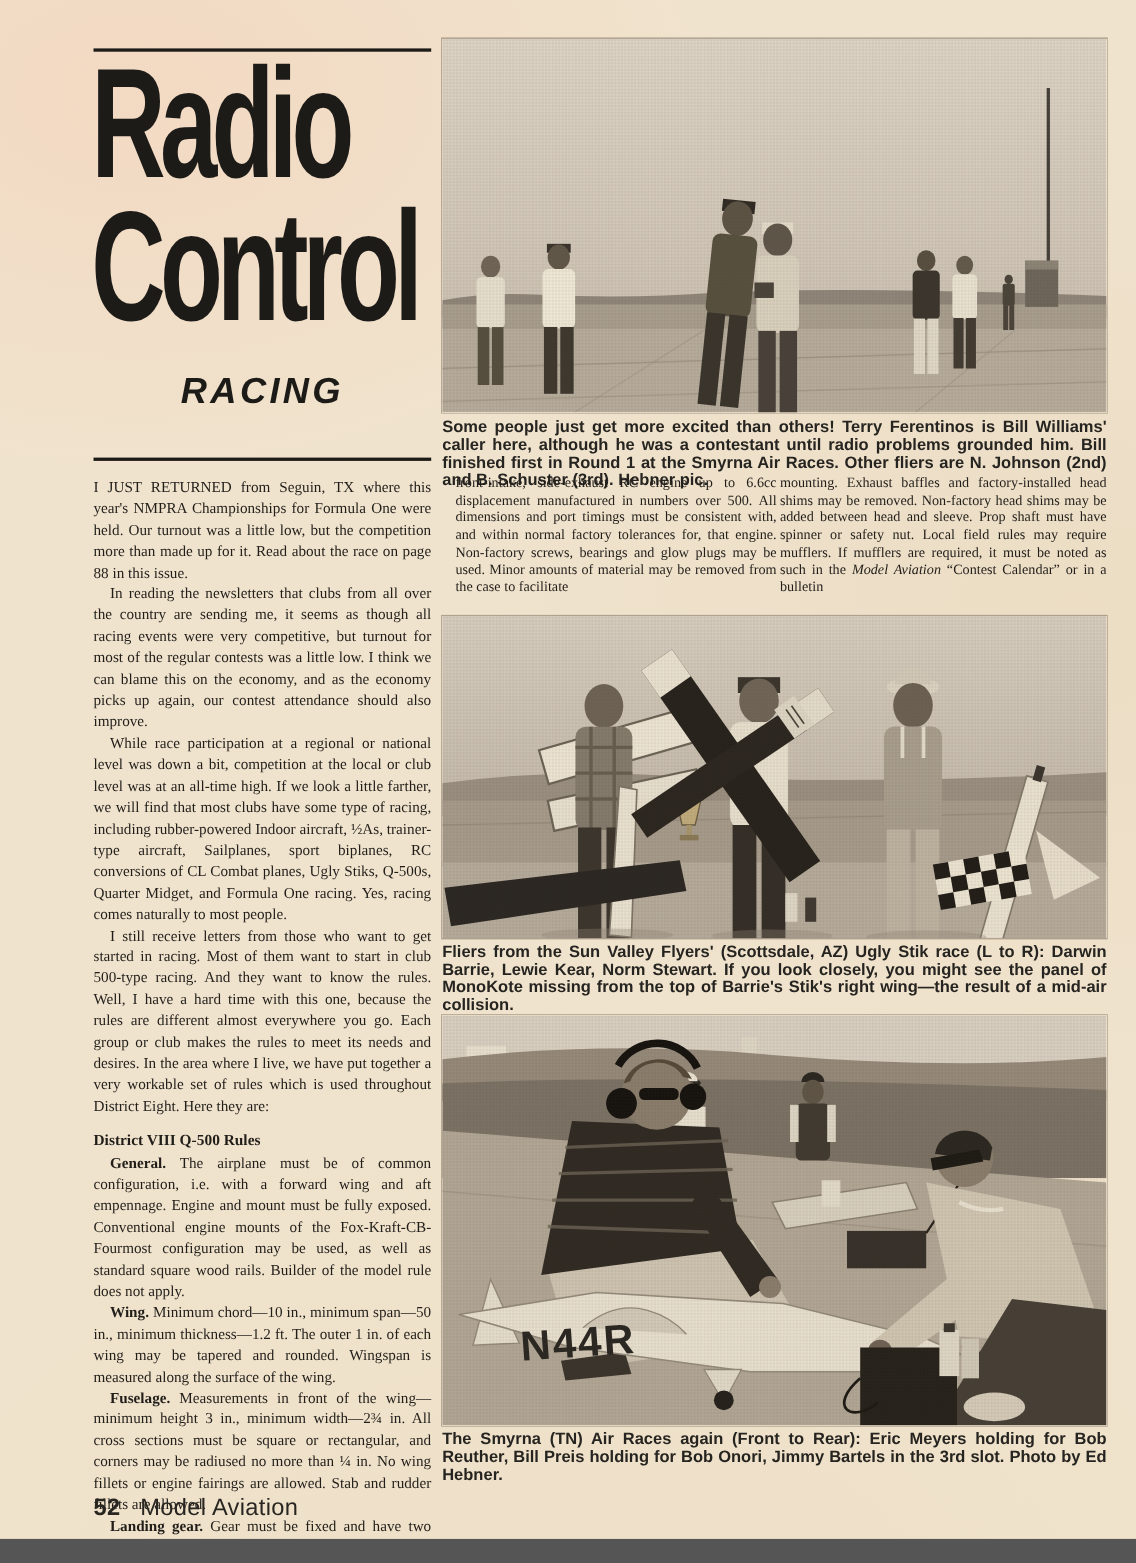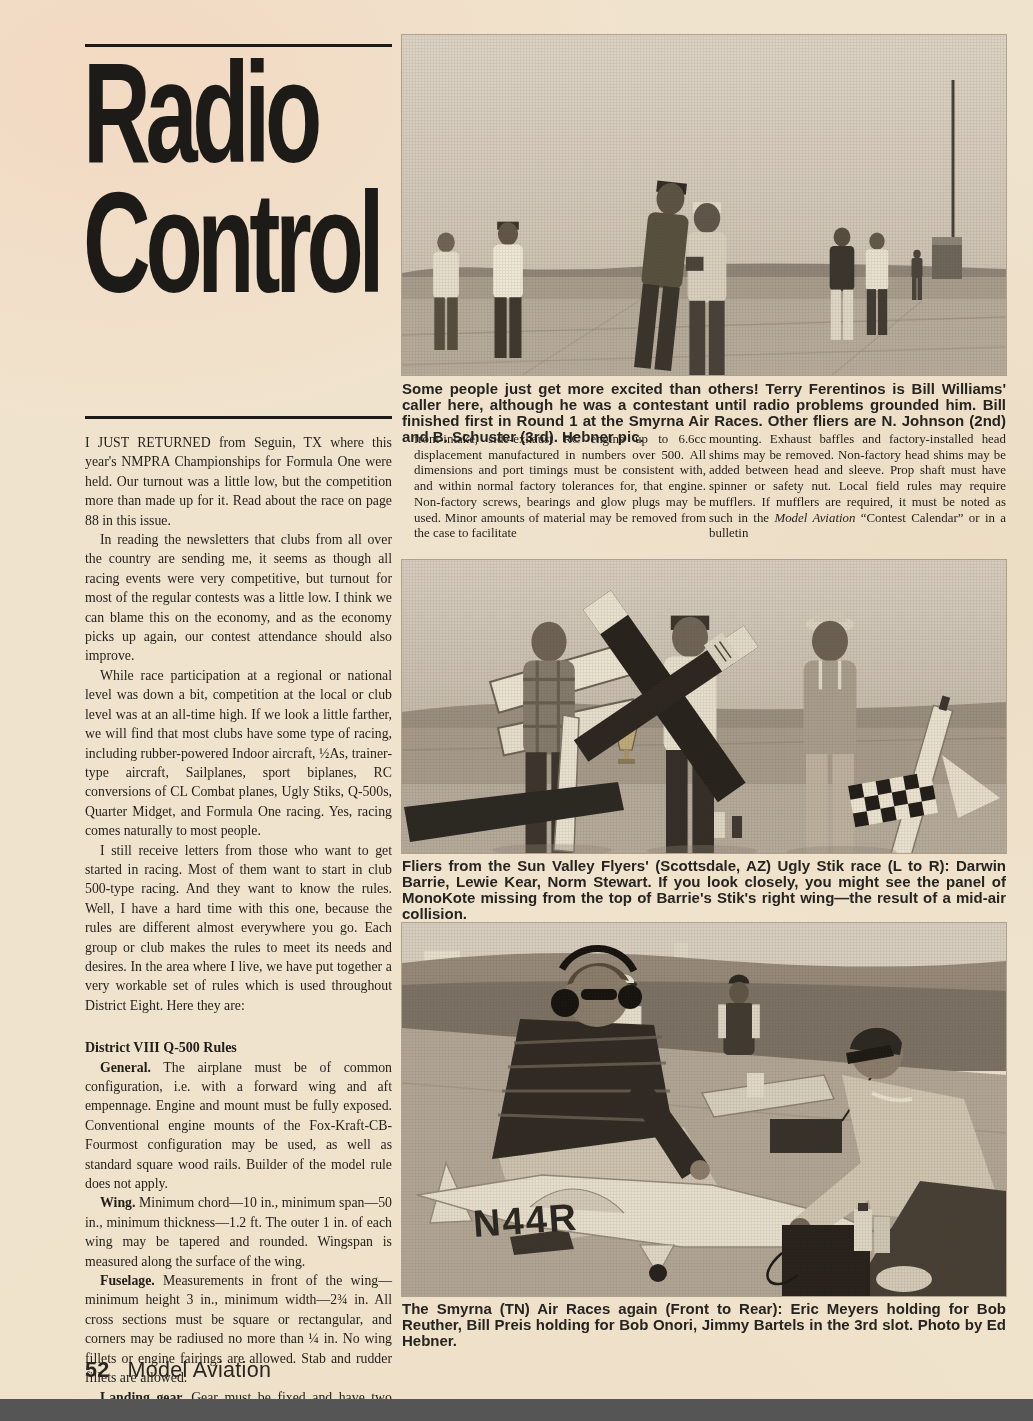--- a/index.html
+++ b/index.html
@@ -14,21 +14,21 @@
   .mast-word{position:absolute;left:83px;font-family:"Liberation Sans",sans-serif;font-weight:700;
     font-size:142px;line-height:1;letter-spacing:-8px;color:#1d1b18;white-space:nowrap;
     transform:scaleX(0.66);transform-origin:0 0;}
   .kicker{position:absolute;left:85px;width:307px;text-align:center;font-family:"Liberation Sans",sans-serif;
     font-style:italic;font-weight:700;font-size:33px;letter-spacing:3px;line-height:1;color:#1d1b18;}
   .byline{position:absolute;left:85px;width:307px;text-align:center;font-family:"Liberation Sans",sans-serif;
     font-style:italic;font-weight:700;font-size:27px;letter-spacing:1px;line-height:1;color:#1d1b18;}
   .colL{position:absolute;left:85px;top:433px;width:307px;font-size:13.8px;line-height:19.4px;text-align:justify;}
   .colL p{margin:0;text-indent:15px;}
   .colL p.noind{text-indent:0;}
-  .rules-h{margin:23px 0 0 0;font-size:14px;font-weight:700;line-height:19.4px;}
+  .rules-h{margin:13px 0 0 0;font-size:14px;font-weight:700;line-height:19.4px;}
   .cont{position:absolute;top:432px;font-size:12.9px;line-height:15.7px;text-align:justify;}
   .cont p{margin:0;}
   #col2{left:414px;width:292px;}
   #col3{left:709px;width:297px;}
   .photo{position:absolute;left:402px;width:604px;box-shadow:0 0 0 1px rgba(96,85,70,.45);overflow:hidden;}
   #photo1{top:35px;height:340px;}
   #photo2{top:560px;height:293px;}
   #photo3{top:923px;height:373px;}
   .photo svg{display:block;}
   .halftone{position:absolute;inset:0;pointer-events:none;
@@ -43,20 +43,21 @@
   .bottom-bar{position:absolute;left:0;top:1402px;width:1033px;height:19px;background:#17161d;}
 </style>
 </head>
 <body>
 
 <div id="page">
 
   <div class="hline" style="top:44px"></div>
   <div class="mast-word" style="top:42px">Radio</div>
   <div class="mast-word" style="top:172px">Control</div>
+  <div class="kicker" style="top:338px">RACING</div>
   <div class="hline" style="top:416px"></div>
 
   <div class="colL">
     <p class="noind">I JUST RETURNED from Seguin, TX where this year's NMPRA Championships for Formula One were held. Our turnout was a little low, but the competition more than made up for it. Read about the race on page 88 in this issue.</p>
     <p>In reading the newsletters that clubs from all over the country are sending me, it seems as though all racing events were very competitive, but turnout for most of the regular contests was a little low. I think we can blame this on the economy, and as the economy picks up again, our contest attendance should also improve.</p>
     <p>While race participation at a regional or national level was down a bit, competition at the local or club level was at an all-time high. If we look a little farther, we will find that most clubs have some type of racing, including rubber-powered Indoor aircraft, ½As, trainer-type aircraft, Sailplanes, sport biplanes, RC conversions of CL Combat planes, Ugly Stiks, Q-500s, Quarter Midget, and Formula One racing. Yes, racing comes naturally to most people.</p>
     <p>I still receive letters from those who want to get started in racing. Most of them want to start in club 500-type racing. And they want to know the rules. Well, I have a hard time with this one, because the rules are different almost everywhere you go. Each group or club makes the rules to meet its needs and desires. In the area where I live, we have put together a very workable set of rules which is used throughout District Eight. Here they are:</p>
     <h3 class="rules-h">District VIII Q-500 Rules</h3>
     <p><b>General.</b> <span>The airplane must be of common configuration, i.e. with a forward wing and aft empennage. Engine and mount must be fully exposed. Conventional engine mounts of the Fox-Kraft-CB-Fourmost configuration may be used, as well as standard square wood rails. Builder of the model rule does not apply.</span></p>
     <p><b>Wing.</b> <span>Minimum chord—10 in., minimum span—50 in., minimum thickness—1.2 ft. The outer 1 in. of each wing may be tapered and rounded. Wingspan is measured along the surface of the wing.</span></p>

